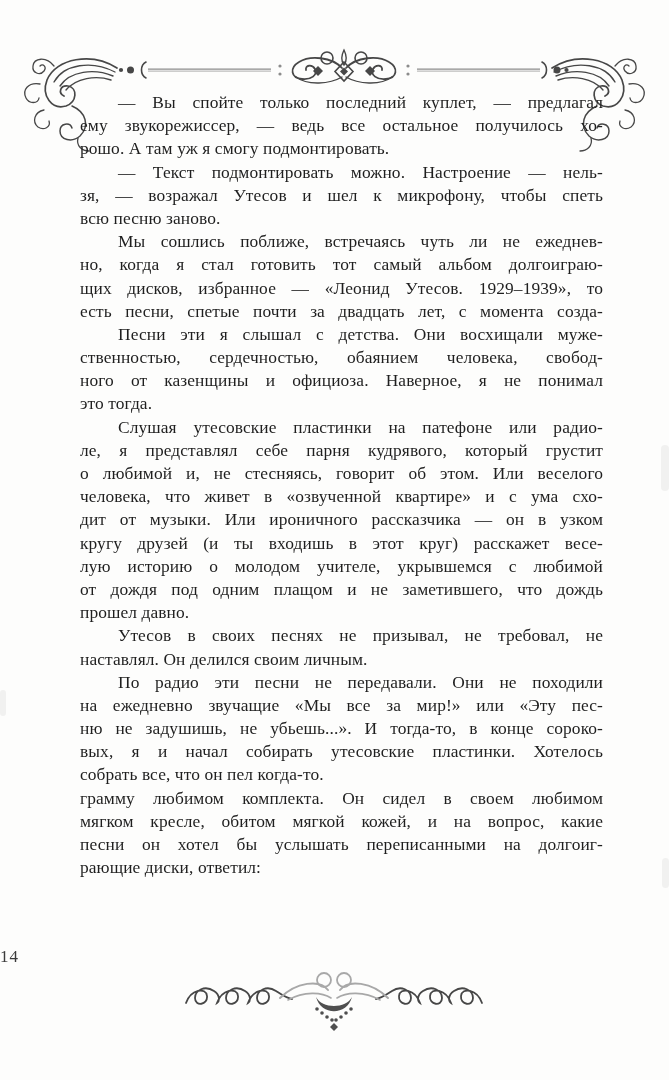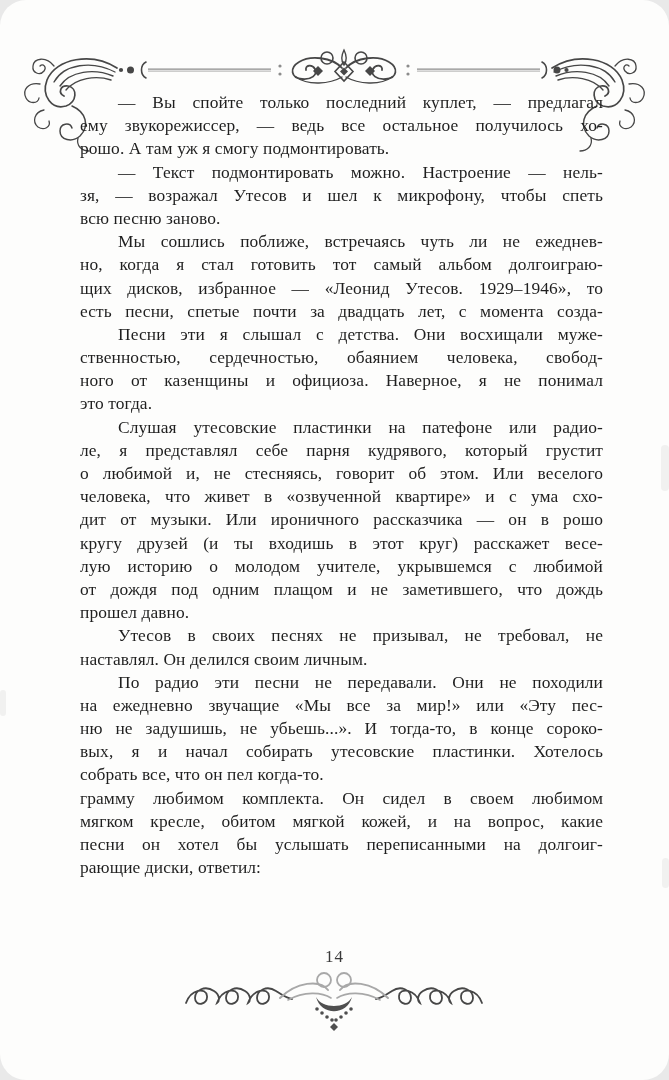--- a/index.html
+++ b/index.html
@@ -3,42 +3,41 @@
 <meta charset="utf-8">
 <style>
   html,body{margin:0;padding:0;background:#e9e9e9;}
   .page{
     position:relative;
     width:669px;height:1080px;
     margin:0 auto;
     background:var(--paper,#fdfdfc);
     overflow:hidden;
     font-family:"Liberation Serif","DejaVu Serif",serif;
-    border-radius:26px;
   }
   .header-orn{position:absolute;left:0;top:48px;width:669px;height:104px;}
   .footer-orn{position:absolute;left:184px;top:966px;width:300px;height:72px;}
   .text-block{
     position:absolute;left:80px;top:91px;width:523px;
     color:var(--ink,#1f1f1f);
   }
   .line{
     font-size:17.4px;
     line-height:23.2px;
     height:23.2px;
     text-align:justify;
     text-align-last:justify;
     overflow:hidden;
     letter-spacing:0.1px;
   }
   .line.first{text-indent:38px;}
   .line.last{text-align-last:left;}
   .page-number{
     position:absolute;left:0;top:947px;width:669px;
-    text-align:center;font-size:17px;color:#3a3a3a;
+    font-size:17px;color:#3a3a3a;
     letter-spacing:1px;
   }
   .smudge{position:absolute;background:rgba(90,90,90,0.07);border-radius:4px;}
   svg .dk{stroke:var(--orn-dark,#474747);fill:none;stroke-linecap:round;}
   svg .lt{stroke:var(--orn-light,#a8a8a8);fill:none;stroke-linecap:round;}
 </style>
 </head>
 <body>
 
 <div class="page">
@@ -102,31 +101,31 @@
 
   <div class="text-block">
       <div class="line first">— Вы спойте только последний куплет, — предлагал</div>
       <div class="line">ему звукорежиссер, — ведь все остальное получилось хо-</div>
       <div class="line last">рошо. А там уж я смогу подмонтировать.</div>
       <div class="line first">— Текст подмонтировать можно. Настроение — нель-</div>
       <div class="line">зя, — возражал Утесов и шел к микрофону, чтобы спеть</div>
       <div class="line last">всю песню заново.</div>
       <div class="line first">Мы сошлись поближе, встречаясь чуть ли не ежеднев-</div>
       <div class="line">но, когда я стал готовить тот самый альбом долгоиграю-</div>
-      <div class="line">щих дисков, избранное — «Леонид Утесов. 1929–1946», то</div>
+      <div class="line">щих дисков, избранное — «Леонид Утесов. 1929–1939», то</div>
       <div class="line">есть песни, спетые почти за двадцать лет, с момента созда-</div>
       <div class="line first">Песни эти я слышал с детства. Они восхищали муже-</div>
       <div class="line">ственностью, сердечностью, обаянием человека, свобод-</div>
       <div class="line">ного от казенщины и официоза. Наверное, я не понимал</div>
       <div class="line last">это тогда.</div>
       <div class="line first">Слушая утесовские пластинки на патефоне или радио-</div>
       <div class="line">ле, я представлял себе парня кудрявого, который грустит</div>
       <div class="line">о любимой и, не стесняясь, говорит об этом. Или веселого</div>
       <div class="line">человека, что живет в «озвученной квартире» и с ума схо-</div>
-      <div class="line">дит от музыки. Или ироничного рассказчика — он в рошо</div>
+      <div class="line">дит от музыки. Или ироничного рассказчика — он в узком</div>
       <div class="line">кругу друзей (и ты входишь в этот круг) расскажет весе-</div>
       <div class="line">лую историю о молодом учителе, укрывшемся с любимой</div>
       <div class="line">от дождя под одним плащом и не заметившего, что дождь</div>
       <div class="line last">прошел давно.</div>
       <div class="line first">Утесов в своих песнях не призывал, не требовал, не</div>
       <div class="line last">наставлял. Он делился своим личным.</div>
       <div class="line first">По радио эти песни не передавали. Они не походили</div>
       <div class="line">на ежедневно звучащие «Мы все за мир!» или «Эту пес-</div>
       <div class="line">ню не задушишь, не убьешь...». И тогда-то, в конце сороко-</div>
       <div class="line">вых, я и начал собирать утесовские пластинки. Хотелось</div>

